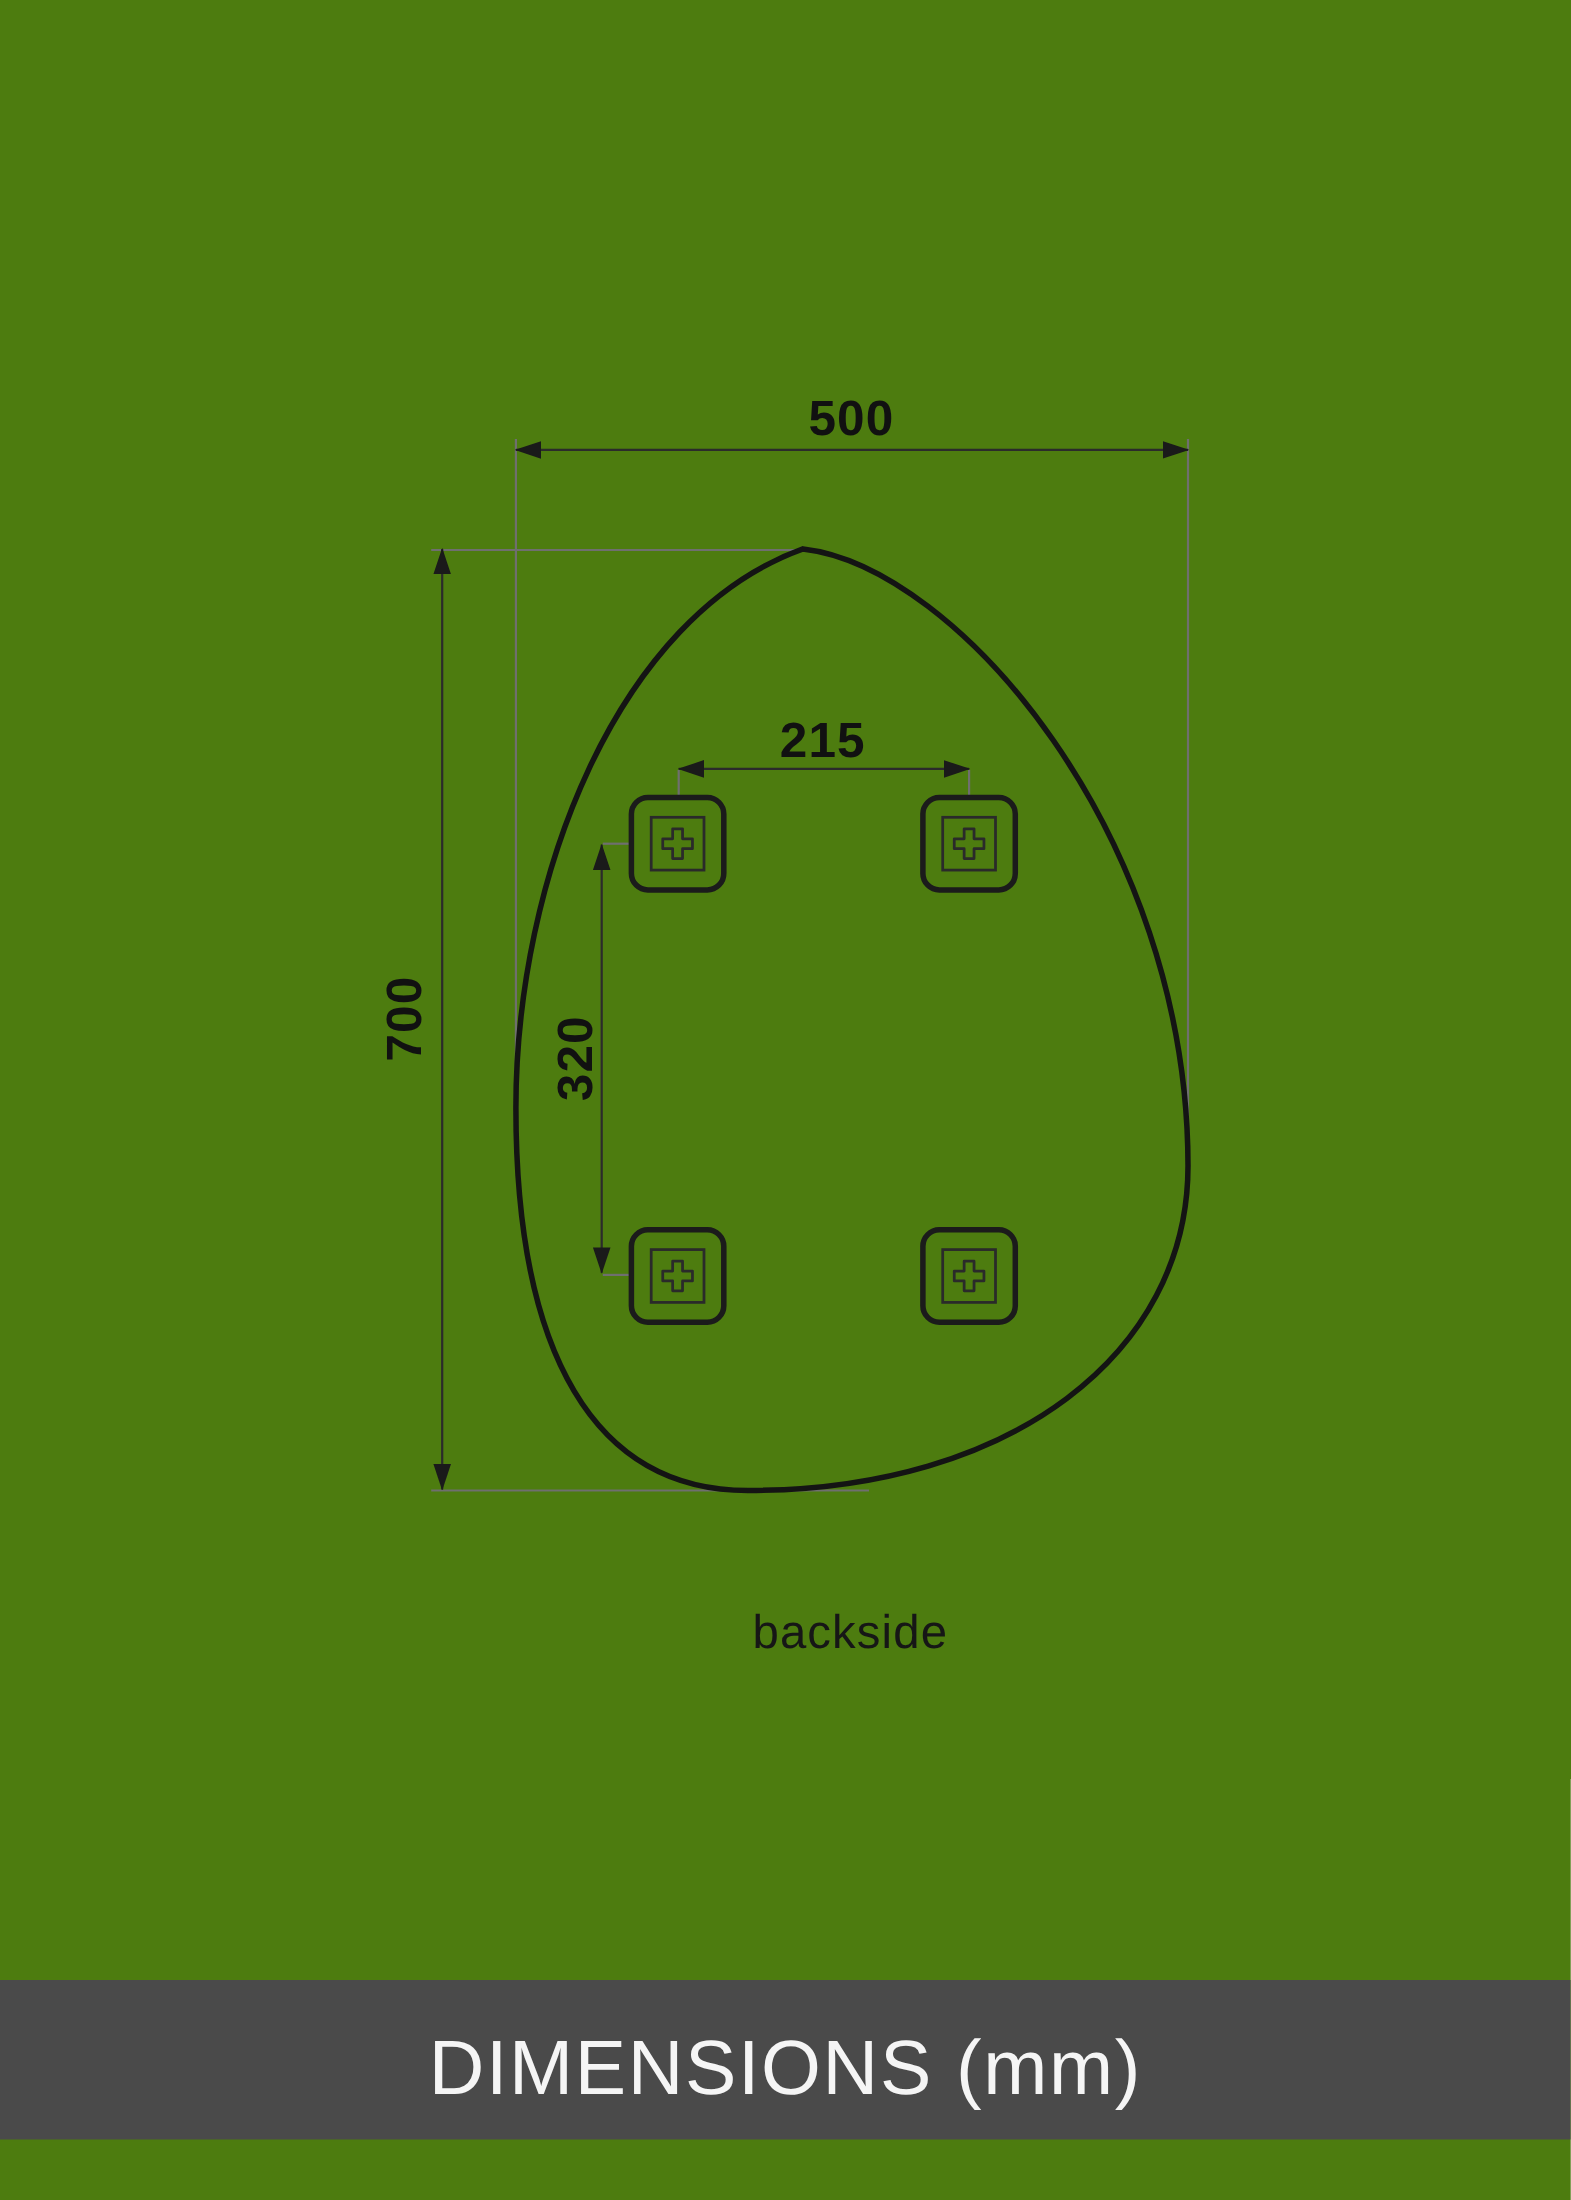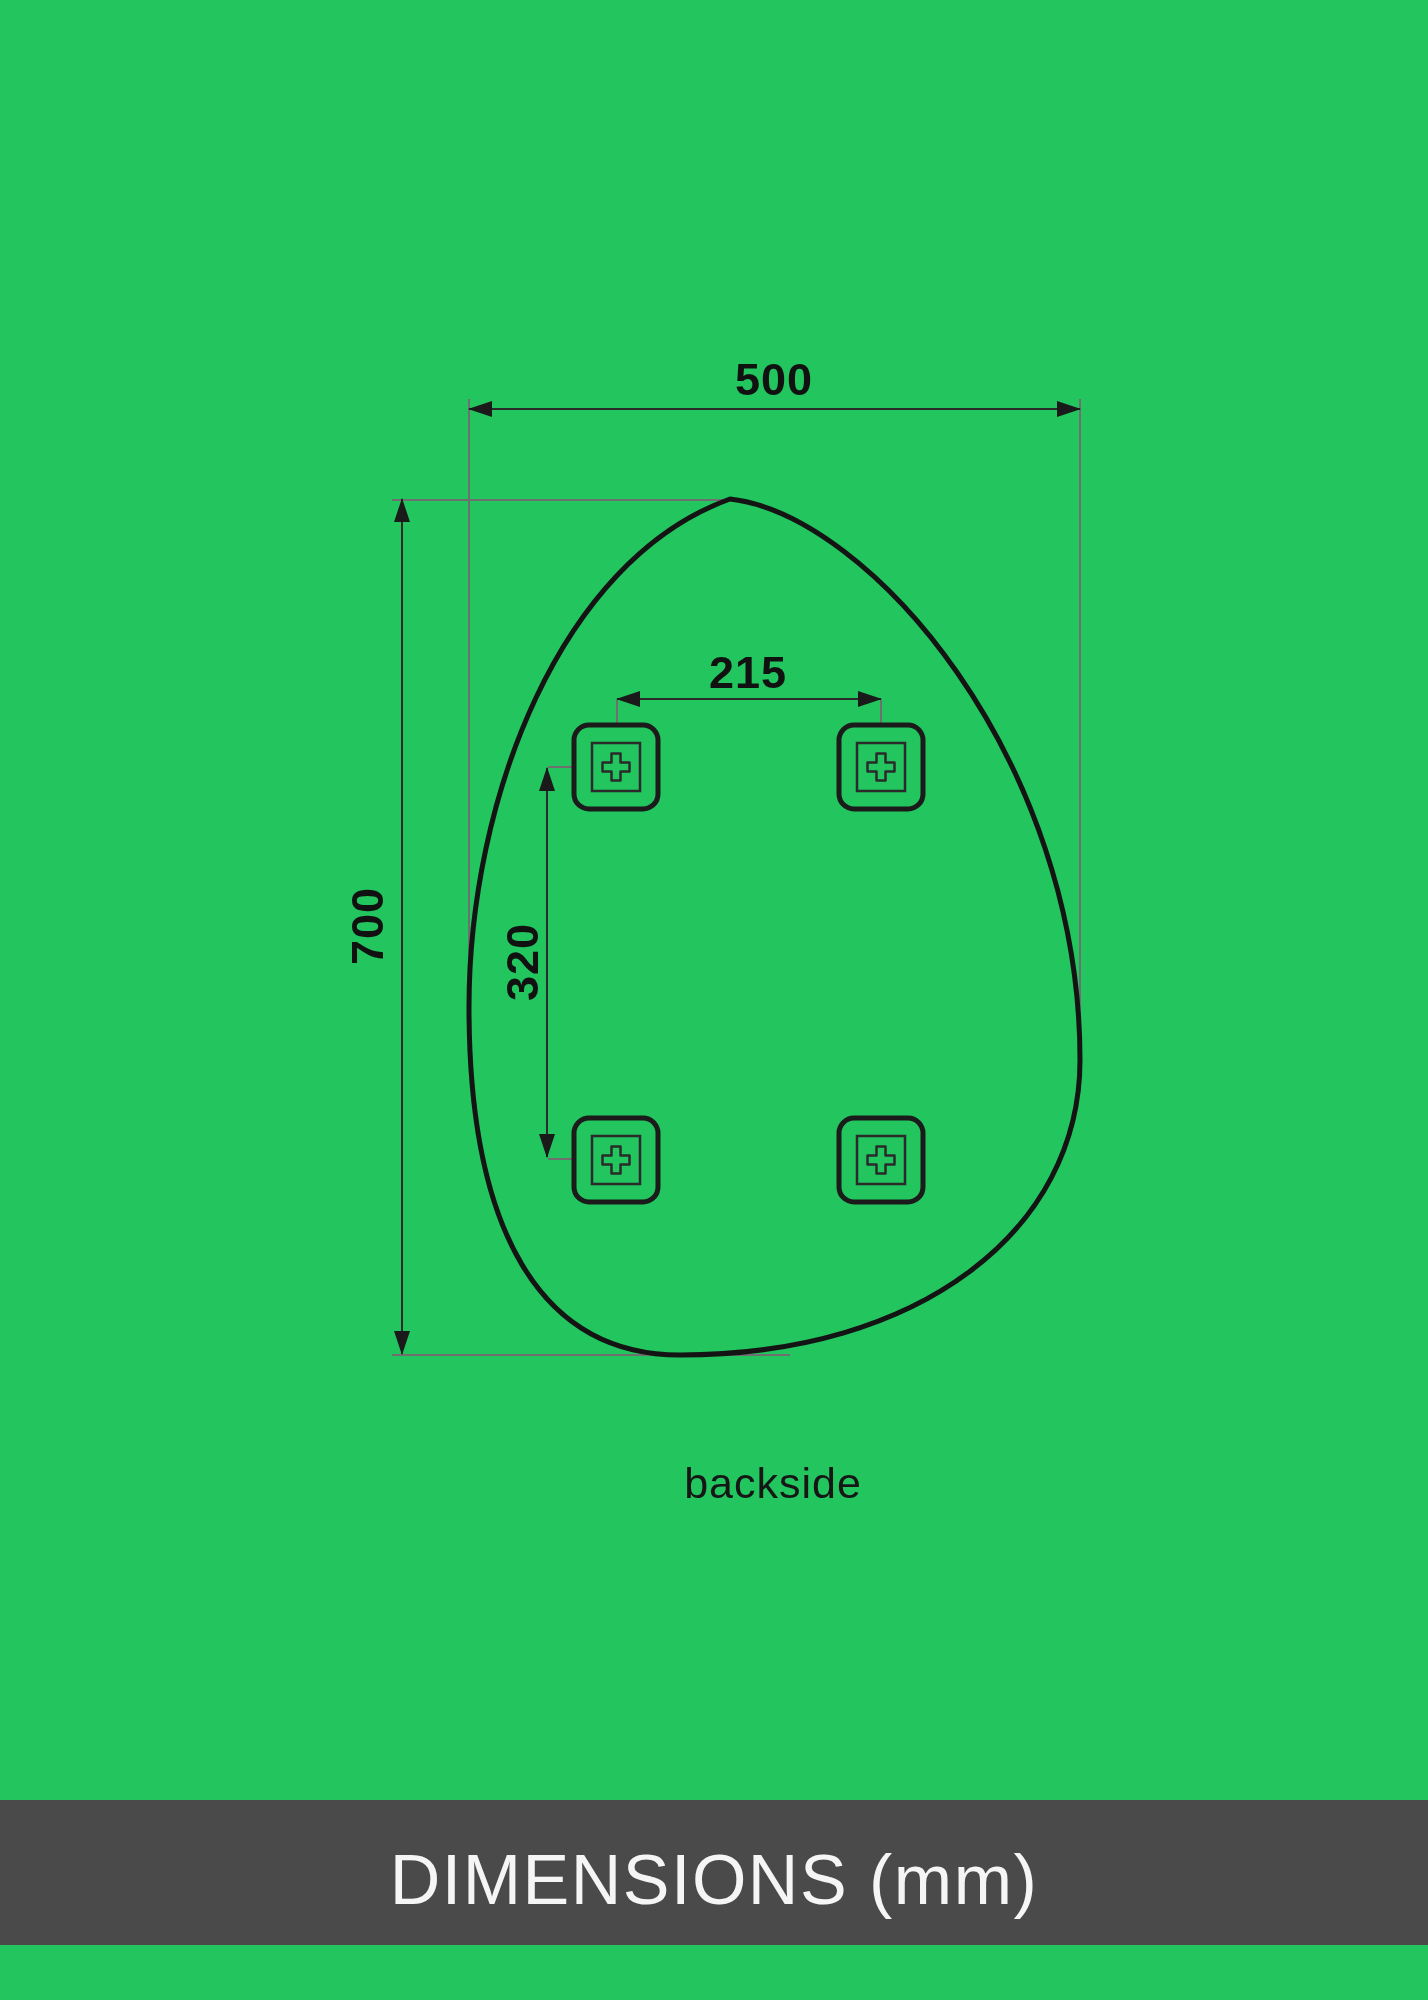--- a/index.html
+++ b/index.html
@@ -5,21 +5,21 @@
   html, body {
     margin: 0;
     padding: 0;
     background: #e5e5e5;
     font-family: "Liberation Sans", sans-serif;
   }
   .canvas {
     position: relative;
     width: 1428px;
     height: 2000px;
-    background: #22c55e;
+    background: #4d7c0f;
     overflow: hidden;
   }
   .diagram-svg {
     position: absolute;
     top: 0;
     left: 0;
     display: block;
   }
   .shape-outline {
     fill: none;

